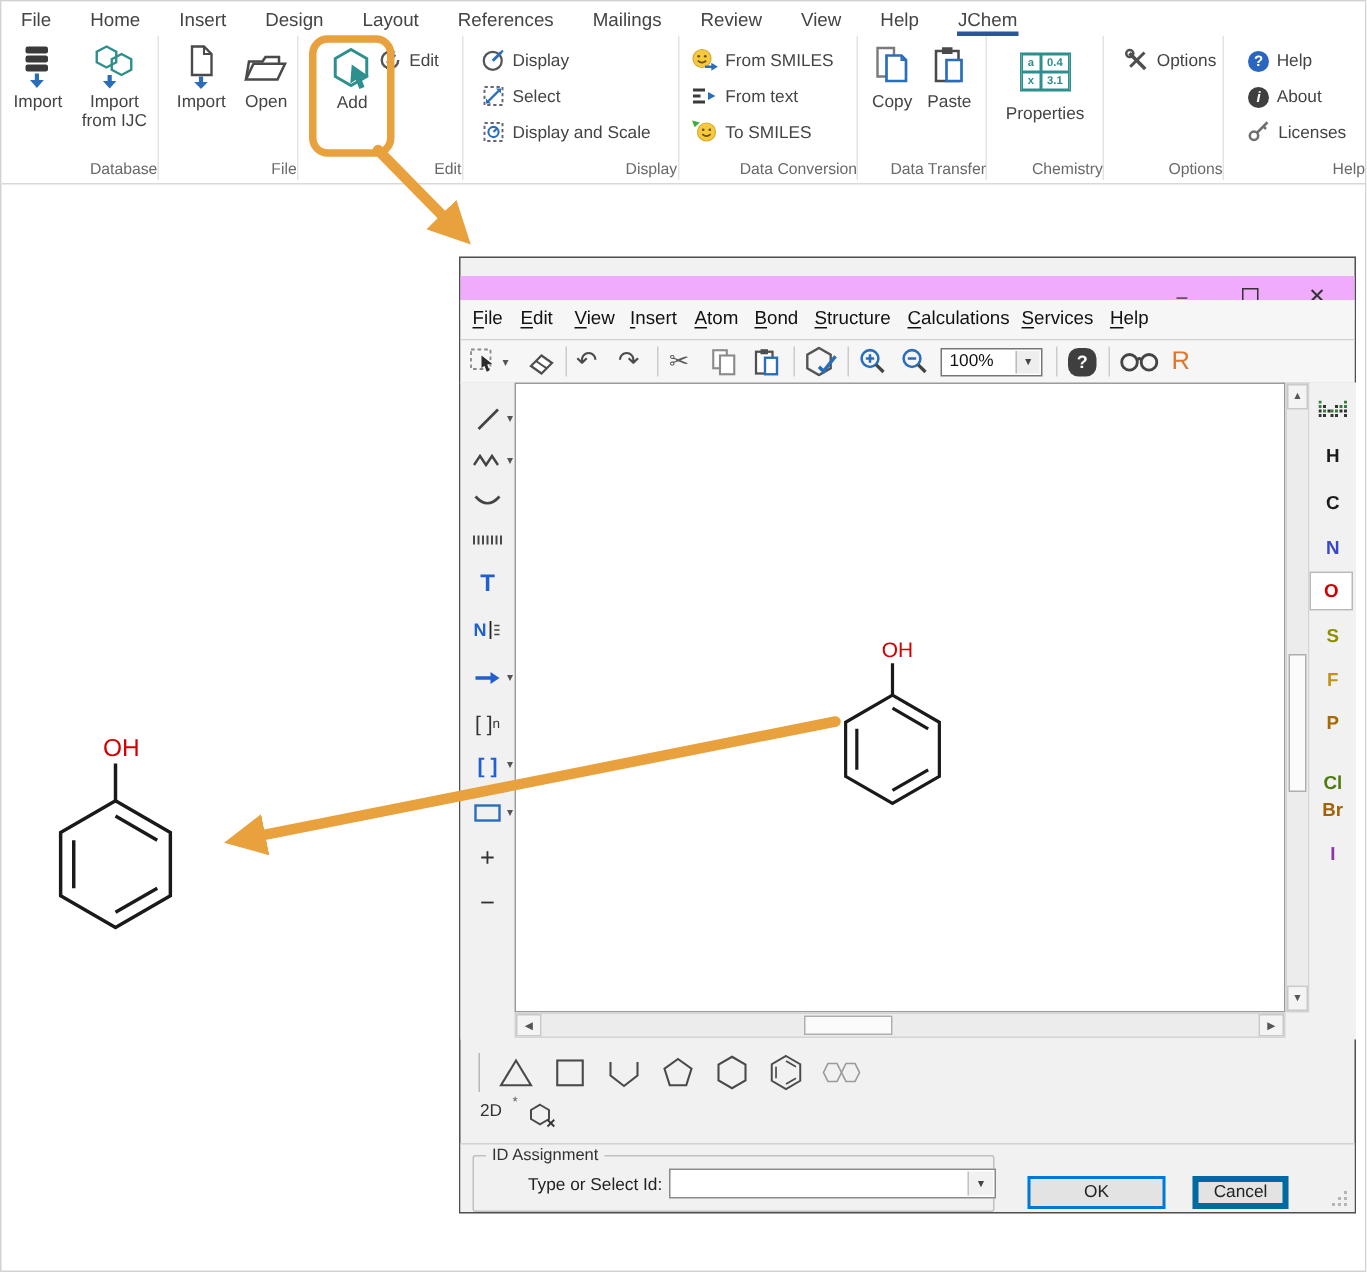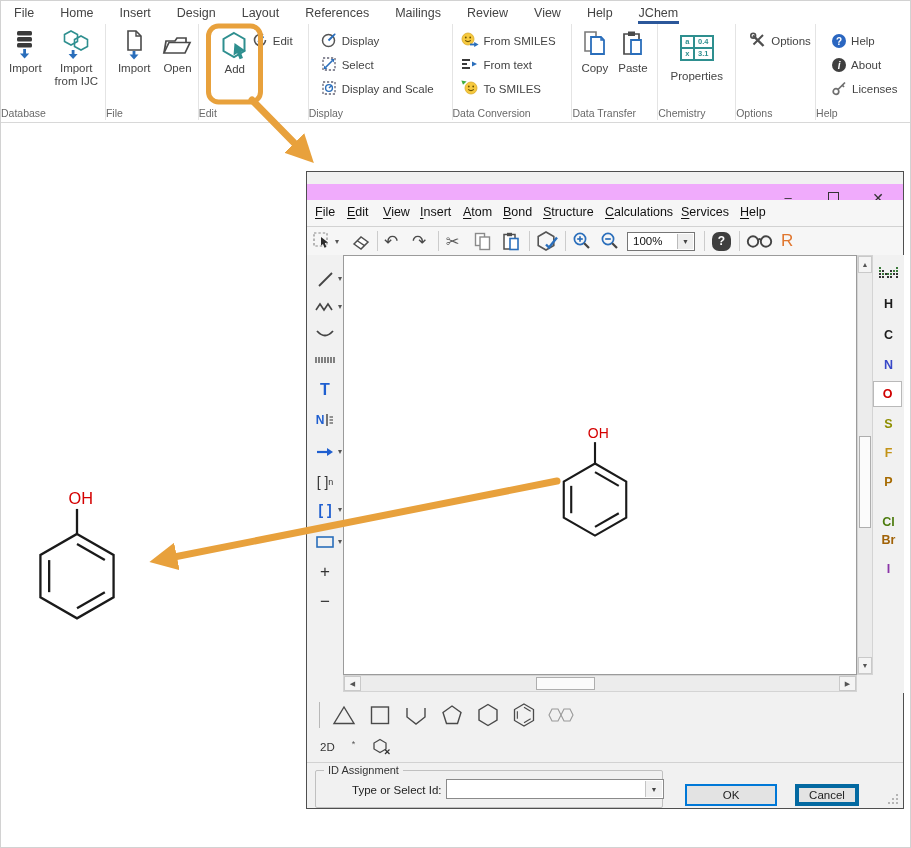--- a/index.html
+++ b/index.html
@@ -5,21 +5,21 @@
   html,body{margin:0;padding:0;background:#fff}
   .page{position:relative;width:911px;height:848px;background:#fff;overflow:hidden;
         font-family:"Liberation Sans","DejaVu Sans",sans-serif;border:1px solid #d2d2d2;box-sizing:border-box}
   
   .ribbon{position:absolute;left:0;top:0;width:100%;height:122px;background:#fff;border-bottom:1px solid #d8d8d8;box-sizing:border-box}
   .tabs{display:flex;height:23px;align-items:center;font-size:12.5px;color:#444}
   .tab{padding:3px 13px 2px;position:relative;white-space:nowrap}
   .tab.active::after{content:"";position:absolute;left:12px;right:12px;bottom:-2px;height:3px;background:#2b579a}
   .rbody{display:flex;height:98px}
   .rgroup{position:relative;border-right:1px solid #e4e4e4;box-sizing:border-box;height:96px;padding-top:5px}
-  .glabel{position:absolute;bottom:1px;left:0;right:0;text-align:left;font-size:10.5px;color:#696969;white-space:nowrap}
+  .glabel{position:absolute;bottom:1px;left:0;right:0;text-align:right;font-size:10.5px;color:#696969;white-space:nowrap}
   .brow{display:flex;justify-content:flex-start;padding-left:6px;gap:4px}
   .bigbtn{display:flex;flex-direction:column;align-items:center;font-size:11.5px;color:#444;line-height:13px;text-align:center;padding:1px 2px}
   .bigbtn .bicon{height:32px;display:flex;align-items:flex-start;justify-content:center}
   .srows{display:flex;flex-direction:column;gap:8px;padding-top:4px}
   .smallbtn{display:flex;align-items:center;gap:5px;font-size:11.5px;color:#444;height:16px;white-space:nowrap}
   .pgrid{display:grid;grid-template-columns:13px 19px;border:1.5px solid #2e8f8f}
   .pgrid div{border:1px solid #2e8f8f;font-size:7.5px;color:#2e8f8f;height:10px;line-height:10px;text-align:center;font-weight:bold}
   
   .marvin{position:absolute;left:305px;top:170px;width:598px;height:638px;background:#f1f1f1;border:1px solid #4f4f4f;box-sizing:border-box}
   .m-title{position:absolute;left:0;top:12px;right:0;height:28px;background:#f0abfc;border-bottom:1px solid #dedede;display:flex;align-items:flex-end}
@@ -40,21 +40,21 @@
   .m-vscroll{position:absolute;left:550px;top:83px;width:16px;height:420px;background:#ececec;border:1px solid #d4d4d4;box-sizing:border-box}
   .m-hscroll{position:absolute;left:36px;top:503px;width:514px;height:17px;background:#ececec;border:1px solid #d4d4d4;box-sizing:border-box}
   .sbtn{position:absolute;background:#f4f4f4;border:1px solid #c9c9c9;display:flex;align-items:center;justify-content:center;font-size:7px;color:#555}
   .sthumb{position:absolute;background:#fbfbfb;border:1px solid #aeaeae}
   .m-elem{position:absolute;left:566px;top:83px;width:31px;height:438px;background:#f1f1f1}
   .ebtn{position:absolute;left:3px;width:25px;height:22px;display:flex;align-items:center;justify-content:center;font-size:12.5px;font-weight:bold}
   .ebtn.selected{left:0;width:29px;height:26px;background:#fff;border:1px solid #b9b9b9;box-sizing:border-box}
   .m-templates{position:absolute;left:0;top:525px;right:0;height:36px;display:flex;align-items:center;gap:10px;padding-left:12px}
   .tpl{display:flex;align-items:center;justify-content:center;width:26px;height:26px}
   .tplsep{width:1px;height:26px;background:#b8b8b8;margin-right:1px}
-  .m-2d{position:absolute;left:0;top:563px;right:0;height:24px;display:flex;align-items:center;padding-left:13px;font-size:11.5px;color:#333;gap:17px}
+  .m-2d{position:absolute;left:0;top:563px;right:0;height:24px;display:flex;align-items:flex-start;padding-left:13px;font-size:11.5px;color:#333;gap:7px}
   .m-idrow{position:absolute;left:0;top:590px;right:0;bottom:0;border-top:1px solid #d2d2d2;background:#f1f1f1}
   .idbox{position:absolute;left:8px;top:7px;width:346px;height:36px;border:1px solid #c0c0c0;border-radius:2px}
   .idlegend{position:absolute;top:-7px;left:8px;background:#f1f1f1;padding:0 4px;font-size:11px;color:#333}
   .idlabel{position:absolute;left:36px;top:13px;font-size:11.5px;color:#222}
   .combo{position:absolute;left:130px;top:8px;width:218px;height:20px;background:#fff;border:1px solid #8a8a8a;box-sizing:border-box}
   .combo .val{position:absolute;left:5px;top:3px;font-size:11.5px;color:#222}
   .combo .cbtn{position:absolute;right:1px;top:1px;bottom:1px;width:16px;background:#f1f1f1;border-left:1px solid #c4c4c4;display:flex;align-items:center;justify-content:center;font-size:7px;color:#444}
   .wbtn{position:absolute;top:21px;height:22px;font-size:11.5px;color:#222;display:flex;align-items:center;justify-content:center;background:#e3e3e3;box-sizing:border-box}
   .wbtn.ok{left:378px;width:92px;border:2px solid #0078d7}
   .wbtn.cancel{left:488px;width:64px;border:4px solid #0369a1}

